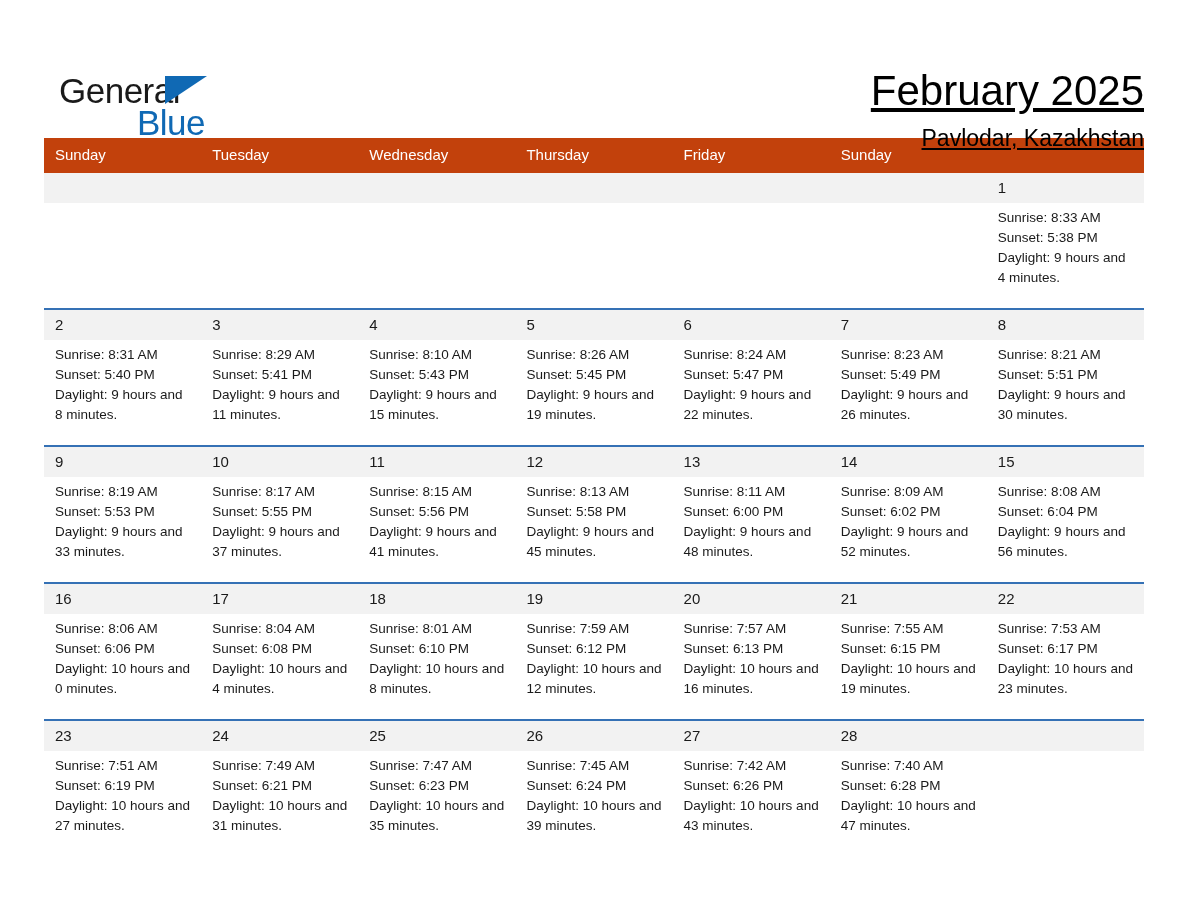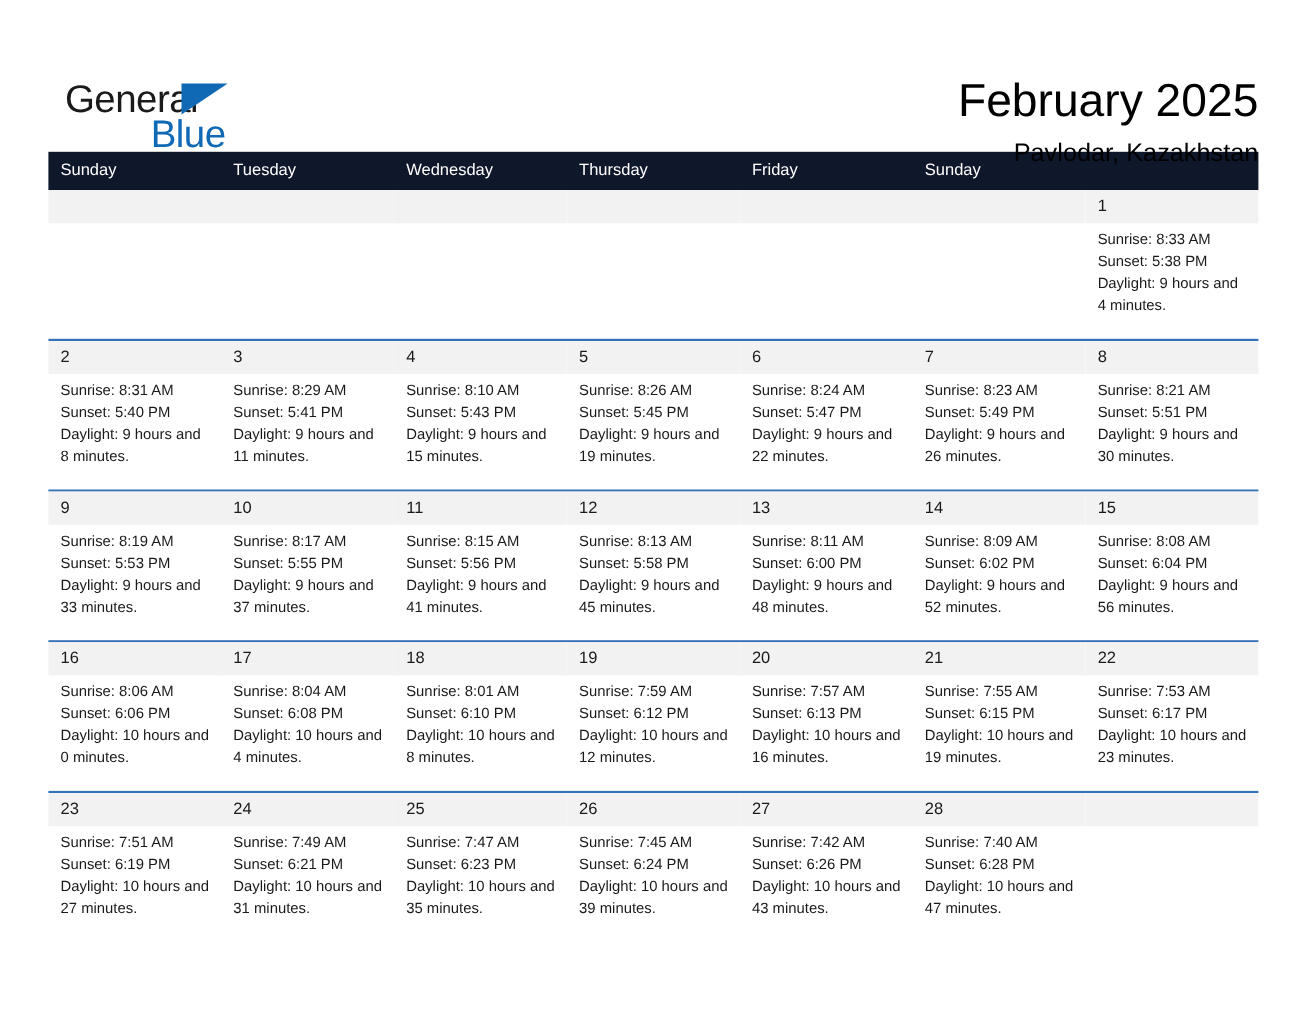--- a/index.html
+++ b/index.html
@@ -62,20 +62,21 @@
     left: 78px;
     top: 40px;
     font-size: 35px;
     line-height: 35px;
     letter-spacing: -0.5px;
     color: #1069b4;
   }
   .title-block {
     text-align: right;
     padding-top: 2px;
+    text-decoration: underline;
   }
   .cal-title {
     font-size: 42px;
     line-height: 48px;
     font-weight: normal;
     color: #000000;
     margin: 0;
     white-space: nowrap;
   }
   .cal-subtitle {
@@ -88,21 +89,21 @@
   }
 
   
   .calendar {
     width: 1100px;
     margin-top: 7px;
   }
   .weekdays {
     display: grid;
     grid-template-columns: repeat(7, 1fr);
-    background: #0f172a;
+    background: #c2410c;
   }
   .weekday {
     color: #ffffff;
     font-size: 15px;
     line-height: 18px;
     padding: 8px 0 9px 11px;
     box-sizing: border-box;
     white-space: nowrap;
   }
   .week {

